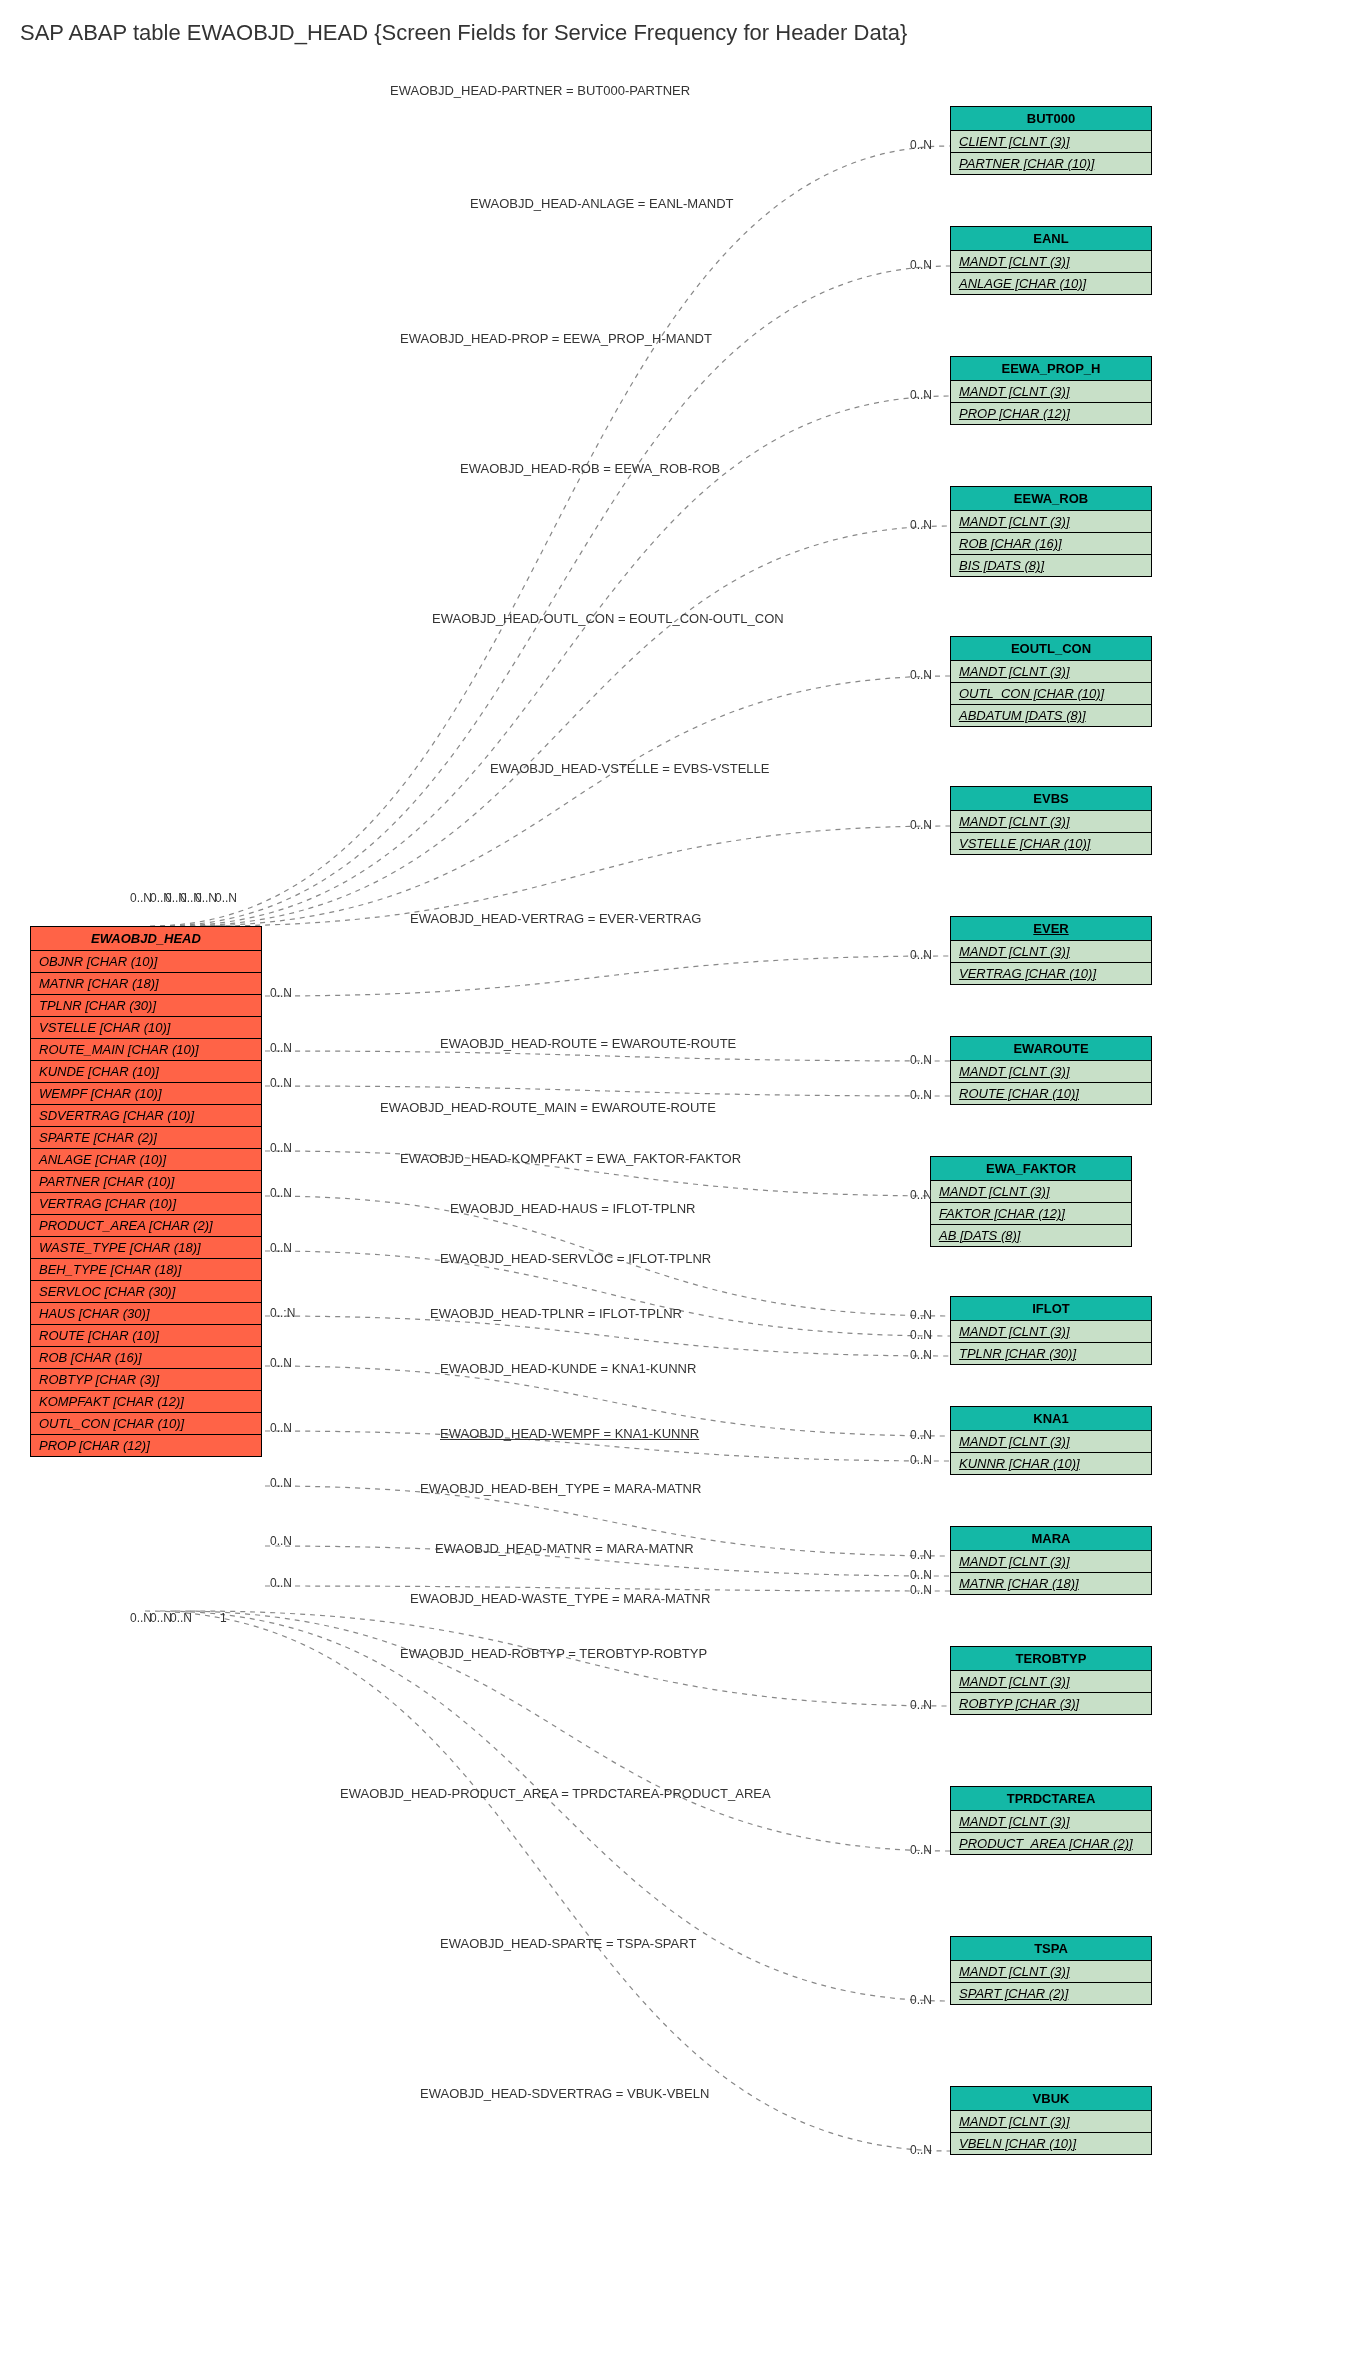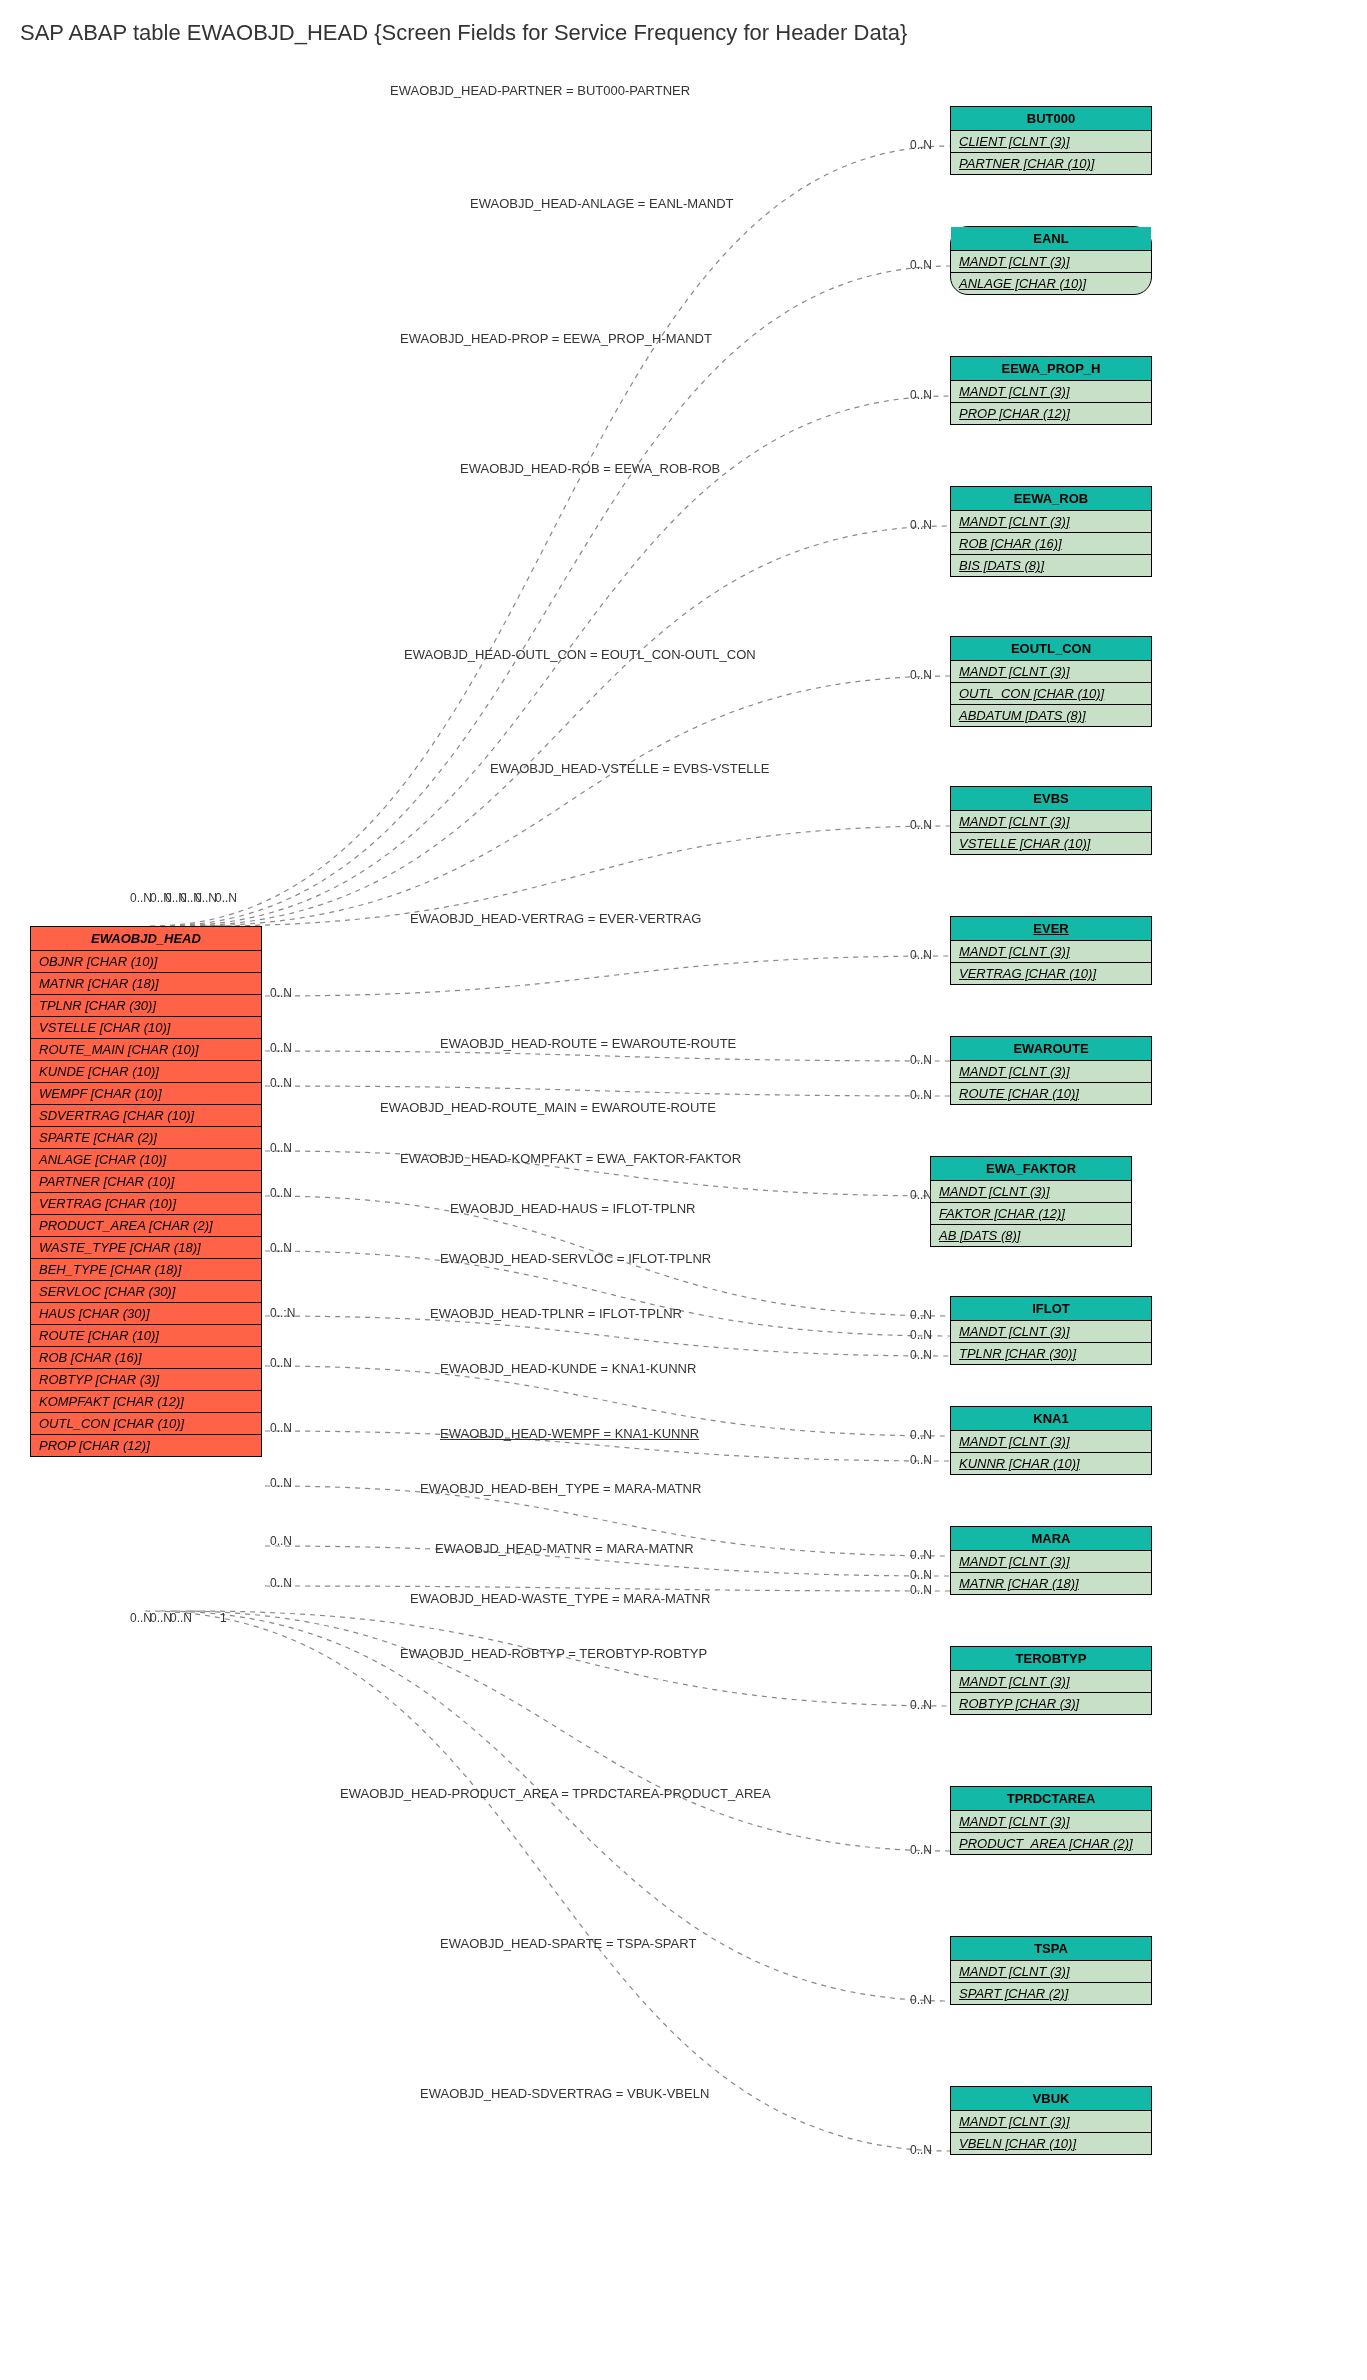--- a/index.html
+++ b/index.html
@@ -127,21 +127,21 @@
         <div class="entity-row">ROBTYP [CHAR (3)]</div>
         <div class="entity-row">KOMPFAKT [CHAR (12)]</div>
         <div class="entity-row">OUTL_CON [CHAR (10)]</div>
         <div class="entity-row">PROP [CHAR (12)]</div>
       </div>
       <div class="entity ref-entity" style="left: 930px; top: 40px;">
         <div class="entity-header">BUT000</div>
         <div class="entity-row">CLIENT [CLNT (3)]</div>
         <div class="entity-row">PARTNER [CHAR (10)]</div>
       </div>
-      <div class="entity ref-entity" style="left: 930px; top: 160px; border-radius: 18px;">
+      <div class="entity ref-entity" style="left: 930px; top: 160px;">
         <div class="entity-header">EANL</div>
         <div class="entity-row">MANDT [CLNT (3)]</div>
         <div class="entity-row">ANLAGE [CHAR (10)]</div>
       </div>
       <div class="entity ref-entity" style="left: 930px; top: 290px;">
         <div class="entity-header">EEWA_PROP_H</div>
         <div class="entity-row">MANDT [CLNT (3)]</div>
         <div class="entity-row">PROP [CHAR (12)]</div>
       </div>
       <div class="entity ref-entity" style="left: 930px; top: 420px;">
@@ -219,21 +219,21 @@
       <div class="card-label" style="left: 890px; top: 72px;">0..N</div>
       <div class="rel-label" style="left: 450px; top: 130px;">EWAOBJD_HEAD-ANLAGE = EANL-MANDT</div>
       <div class="card-label" style="left: 130px; top: 825px;">0..N</div>
       <div class="card-label" style="left: 890px; top: 192px;">0..N</div>
       <div class="rel-label" style="left: 380px; top: 265px;">EWAOBJD_HEAD-PROP = EEWA_PROP_H-MANDT</div>
       <div class="card-label" style="left: 145px; top: 825px;">0..N</div>
       <div class="card-label" style="left: 890px; top: 322px;">0..N</div>
       <div class="rel-label" style="left: 440px; top: 395px;">EWAOBJD_HEAD-ROB = EEWA_ROB-ROB</div>
       <div class="card-label" style="left: 160px; top: 825px;">0..N</div>
       <div class="card-label" style="left: 890px; top: 452px;">0..N</div>
-      <div class="rel-label" style="left: 384px; top: 545px; margin-top: 36px;">EWAOBJD_HEAD-OUTL_CON = EOUTL_CON-OUTL_CON</div>
+      <div class="rel-label" style="left: 412px; top: 545px;">EWAOBJD_HEAD-OUTL_CON = EOUTL_CON-OUTL_CON</div>
       <div class="card-label" style="left: 175px; top: 825px;">0..N</div>
       <div class="card-label" style="left: 890px; top: 602px;">0..N</div>
       <div class="rel-label" style="left: 470px; top: 695px;">EWAOBJD_HEAD-VSTELLE = EVBS-VSTELLE</div>
       <div class="card-label" style="left: 195px; top: 825px;">0..N</div>
       <div class="card-label" style="left: 890px; top: 752px;">0..N</div>
       <div class="rel-label" style="left: 390px; top: 845px;">EWAOBJD_HEAD-VERTRAG = EVER-VERTRAG</div>
       <div class="card-label" style="left: 250px; top: 920px;">0..N</div>
       <div class="card-label" style="left: 890px; top: 882px;">0..N</div>
       <div class="rel-label" style="left: 420px; top: 970px;">EWAOBJD_HEAD-ROUTE = EWAROUTE-ROUTE</div>
       <div class="card-label" style="left: 250px; top: 975px;">0..N</div>

